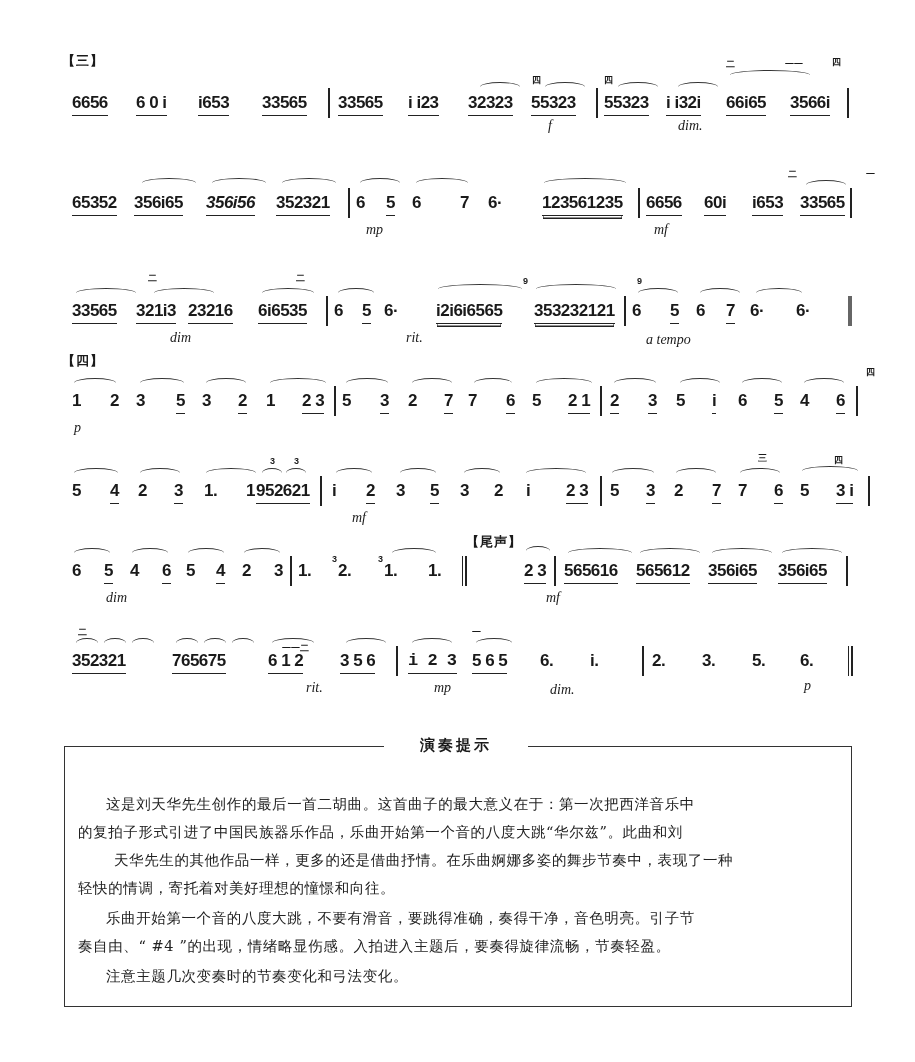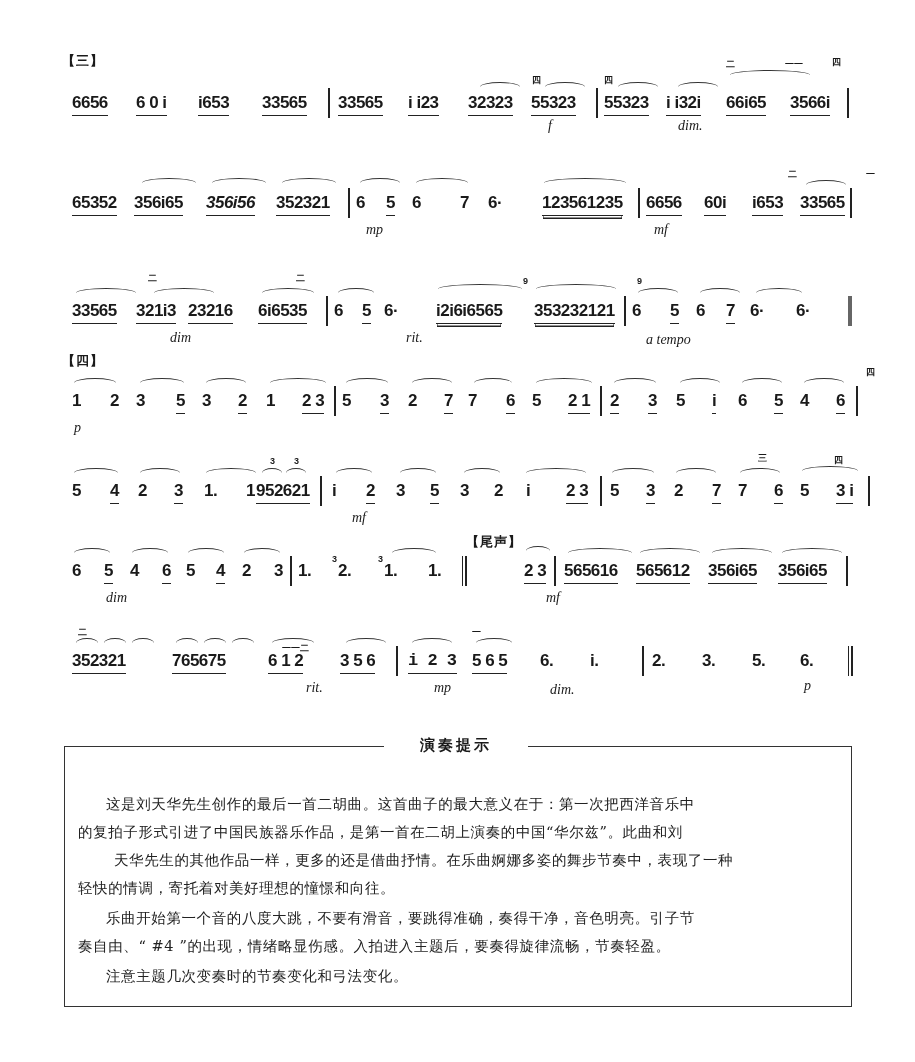--- a/index.html
+++ b/index.html
@@ -296,18 +296,18 @@
   <span class="dyn" style="left:480px;top:32px;">dim.</span>
   <span class="dyn" style="left:734px;top:28px;">p</span>
 </div>
 
 <div class="notes-box"></div>
 <div class="notes-top-left"></div>
 <div class="notes-top-right"></div>
 <div class="notes-title">演奏提示</div>
 
 <div class="notes-p" style="top:790px;padding-left:28px;width:740px;">这是刘天华先生创作的最后一首二胡曲。这首曲子的最大意义在于：第一次把西洋音乐中</div>
-<div class="notes-p" style="top:818px;">的复拍子形式引进了中国民族器乐作品，是第一首在二胡上演奏的中国“华尔兹”。此曲和刘</div>
+<div class="notes-p" style="top:818px;">的复拍子形式引进了中国民族器乐作品，乐曲开始第一个音的八度大跳“华尔兹”。此曲和刘</div>
 <div class="notes-p" style="top:846px;margin-left:36px;">天华先生的其他作品一样，更多的还是借曲抒情。在乐曲婀娜多姿的舞步节奏中，表现了一种</div>
 <div class="notes-p" style="top:874px;">轻快的情调，寄托着对美好理想的憧憬和向往。</div>
 <div class="notes-p" style="top:904px;padding-left:28px;width:740px;">乐曲开始第一个音的八度大跳，不要有滑音，要跳得准确，奏得干净，音色明亮。引子节</div>
 <div class="notes-p" style="top:932px;">奏自由、“ #4 ”的出现，情绪略显伤感。入拍进入主题后，要奏得旋律流畅，节奏轻盈。</div>
 <div class="notes-p" style="top:962px;padding-left:28px;width:740px;">注意主题几次变奏时的节奏变化和弓法变化。</div>
 
 </body></html>

